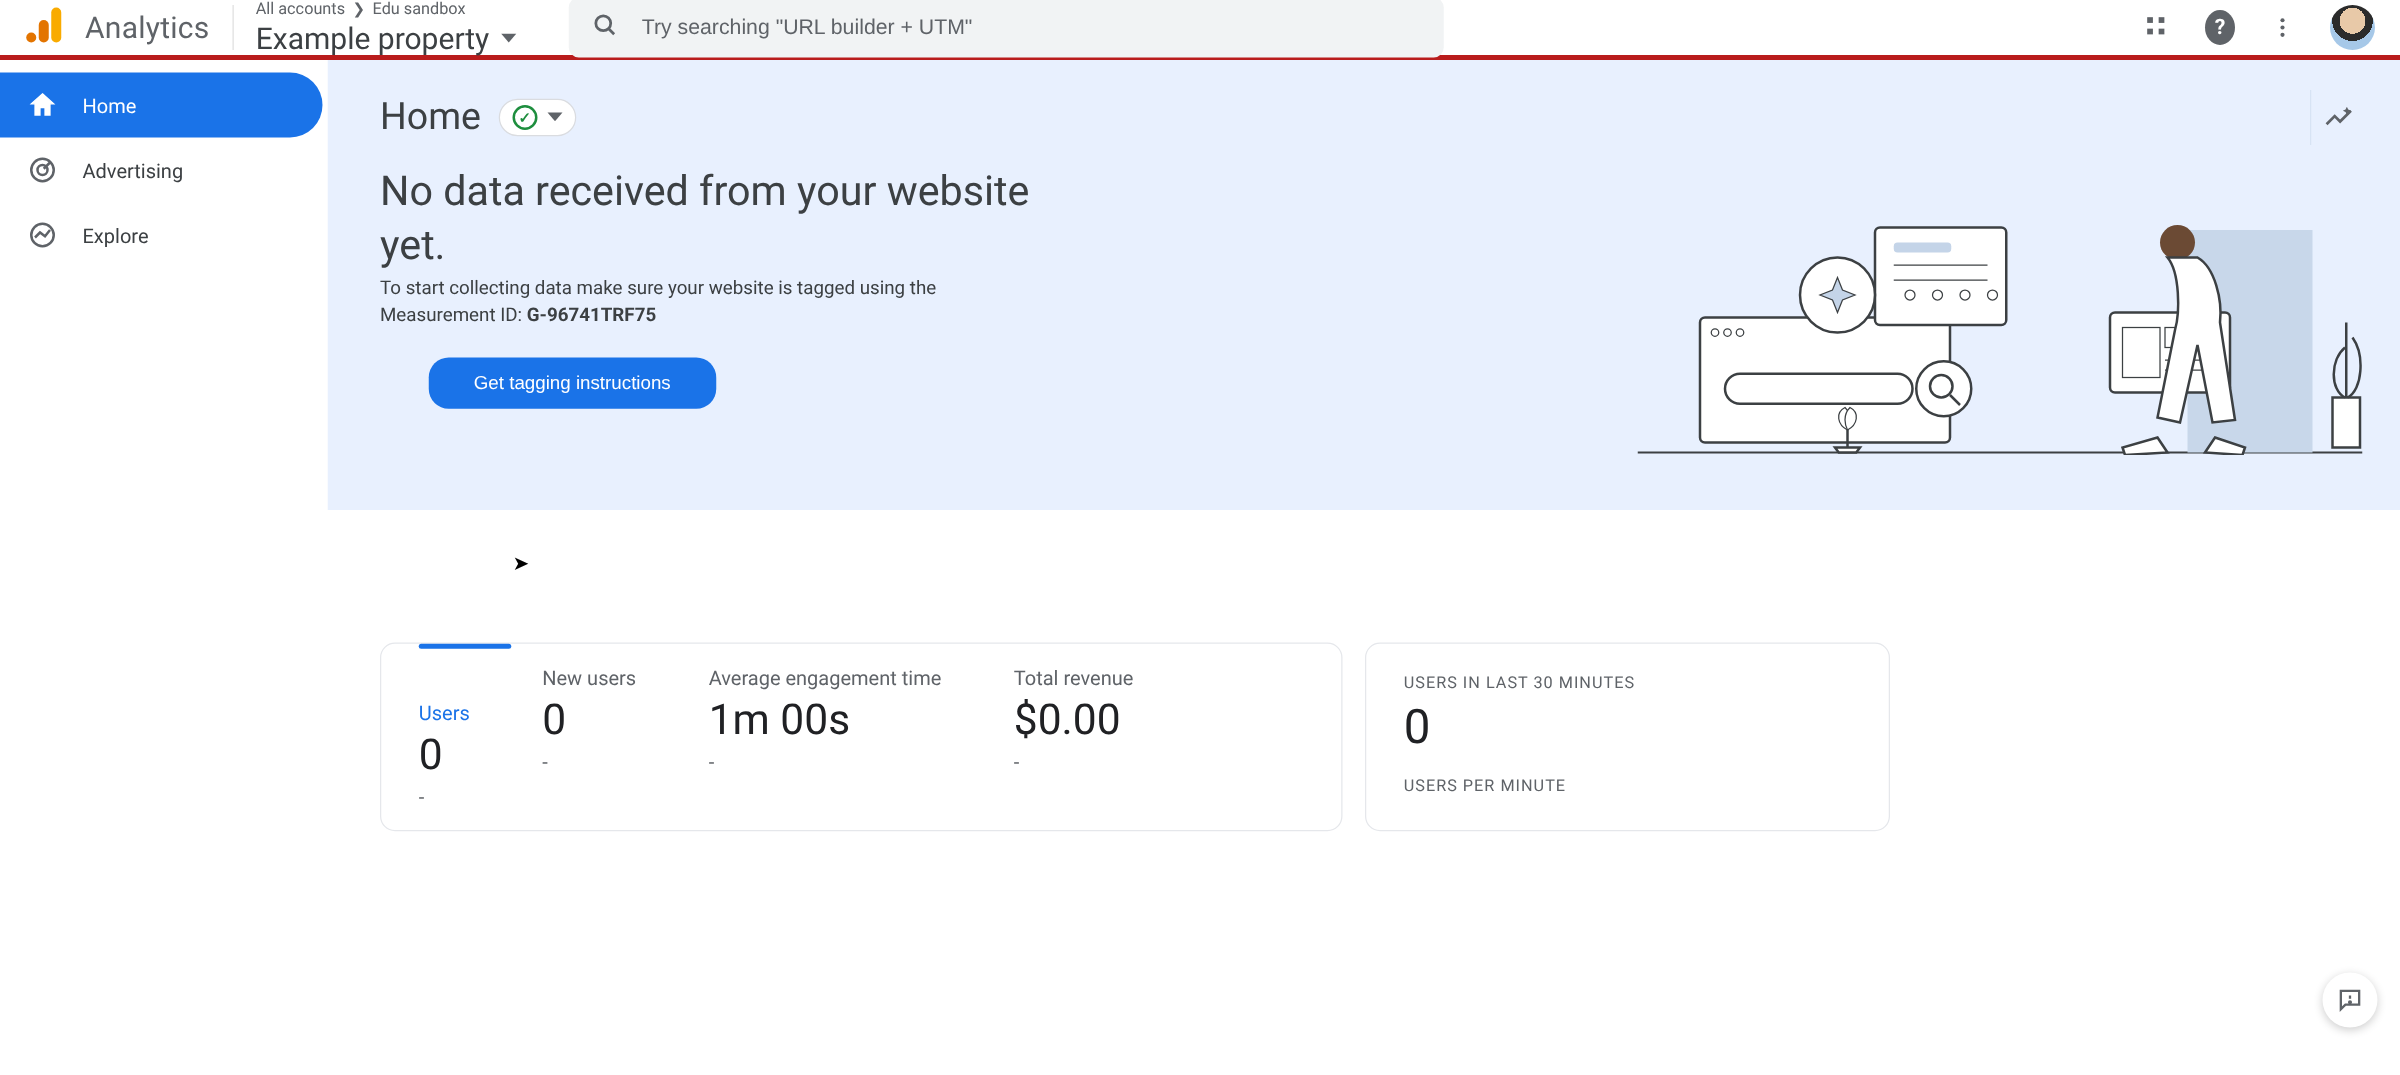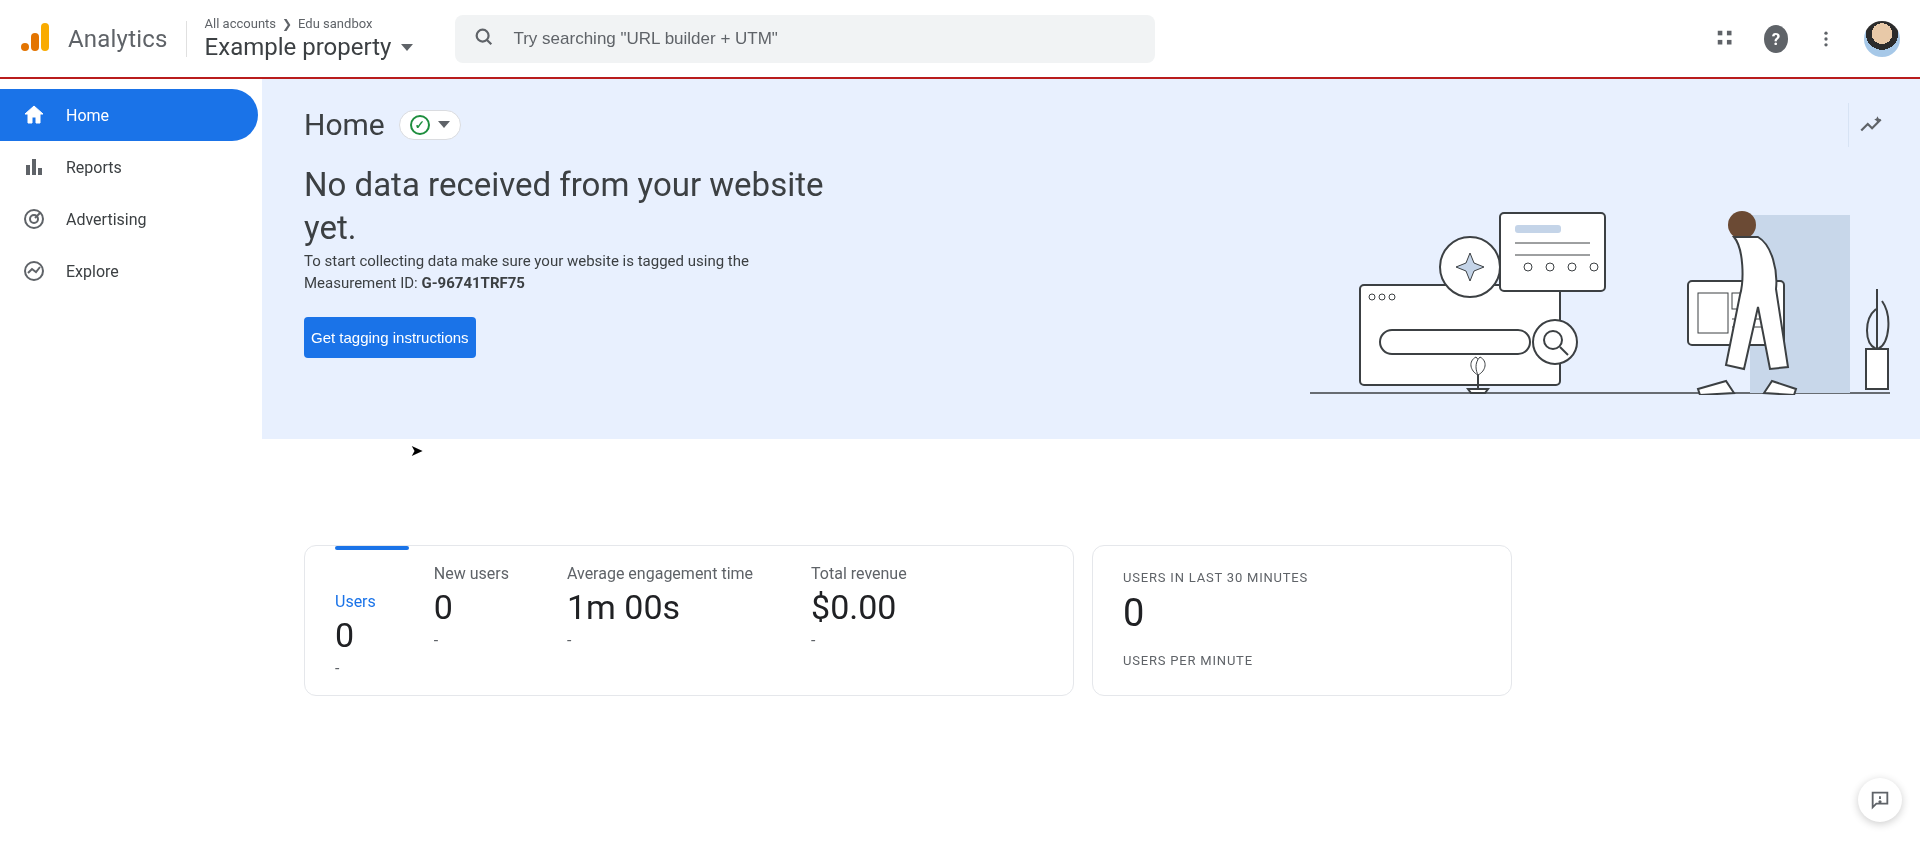--- a/index.html
+++ b/index.html
@@ -18,22 +18,22 @@
     background:#fff;
     width:1920px;
     height:860px;
     overflow:hidden;
     position:relative;
   }
 
   
   .header {
     display:flex; align-items:center;
-    height:79px; padding:0 20px;
-    border-bottom:2px solid #b91c1c;
+    height:48px; padding:0 20px;
+    border-bottom:4px solid #b91c1c;
     gap:18px;
   }
   .logo-wrap { display:flex; align-items:center; gap:16px; padding-right:18px; border-right:1px solid #e0e0e0; }
   .logo-svg { width:32px; height:32px; }
   .brand { font-size:24px; color:#5f6368; letter-spacing:.2px; }
   .crumbs { display:flex; flex-direction:column; gap:2px; }
   .crumb-top { font-size:13px; color:#5f6368; display:flex; align-items:center; gap:6px; }
   .chev { font-size:12px; color:#5f6368; }
   .crumb-bottom { display:flex; align-items:center; gap:10px; color:#3c4043; font-size:24px;justify-content:center; }
   .tri-down { width:0;height:0;border-left:6px solid transparent;border-right:6px solid transparent;border-top:7px solid #5f6368; }
@@ -92,23 +92,24 @@
     border-radius:20px;
     padding:4px 10px;
   }
   .check-circle { width:20px;height:20px;border-radius:50%;border:2px solid #1e8e3e;display:flex;align-items:center;justify-content:center;color:#1e8e3e;font-size:12px;font-weight:bold; }
   .hero-msg { font-size:33px; color:#3c4043; max-width:560px; margin-top:22px; line-height:1.3; }
   .hero-sub { font-size:15px; color:#3c4043; max-width:520px; line-height:1.5; }
   .hero-sub b { font-weight:700; }
   .cta {
     margin-top:22px;
     background:var(--blue); color:#fff;
-    border:none; border-radius:4px;
-    font-size:15px; padding:12px 7px;
+    border:none; border-radius:16px;
+    font-size:15px; padding:12px 36px;
     cursor:pointer;
+    margin-left:39px;
   }
   .insights-btn {
     position:absolute; top:24px; right:28px;
     width:44px; height:44px; border-left:1px solid #d7e3f4;
     display:flex; align-items:center; justify-content:center;
     color:#5f6368; cursor:pointer;
   }
   .hero-illus {
     position:absolute; right:30px; bottom:44px;
     width:580px; height:210px;
@@ -201,28 +202,20 @@
 </div>
 
 <div class="layout">
 
   <div class="sidebar">
     <div class="nav-item active">
       <svg viewBox="0 0 24 24" fill="#fff">
           <path d="M12 3l9 8h-3v9h-4v-6H10v6H6v-9H3z"></path>
         </svg>
       <span>Home</span>
-    </div>
-    <div class="nav-item">
-      <svg viewBox="0 0 24 24" fill="#5f6368">
-          <rect x="4" y="10" width="4" height="10"></rect>
-          <rect x="10" y="4" width="4" height="16"></rect>
-          <rect x="16" y="13" width="4" height="7"></rect>
-        </svg>
-      <span>Reports</span>
     </div>
     <div class="nav-item">
       <svg viewBox="0 0 24 24" fill="none" stroke="#5f6368" stroke-width="2">
           <circle cx="12" cy="12" r="9"></circle>
           <circle cx="12" cy="12" r="4"></circle>
           <line x1="18" y1="6" x2="13" y2="11"></line>
         </svg>
       <span>Advertising</span>
     </div>
     <div class="nav-item">

